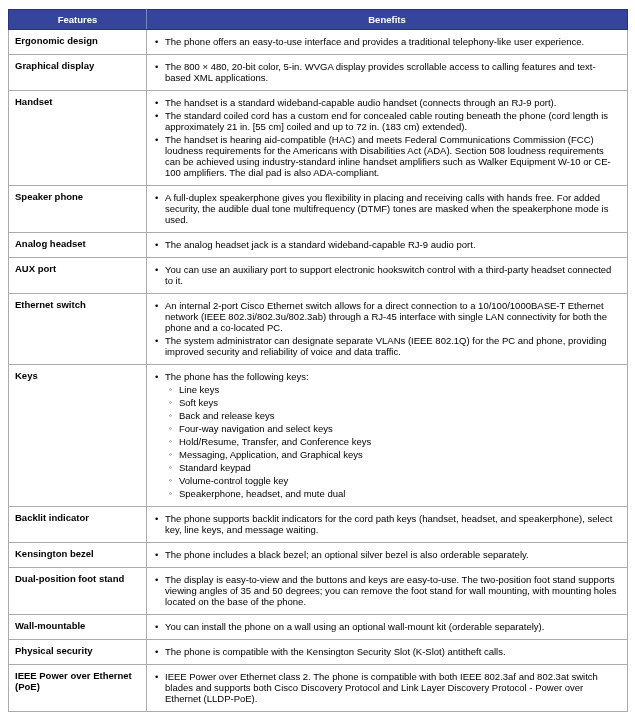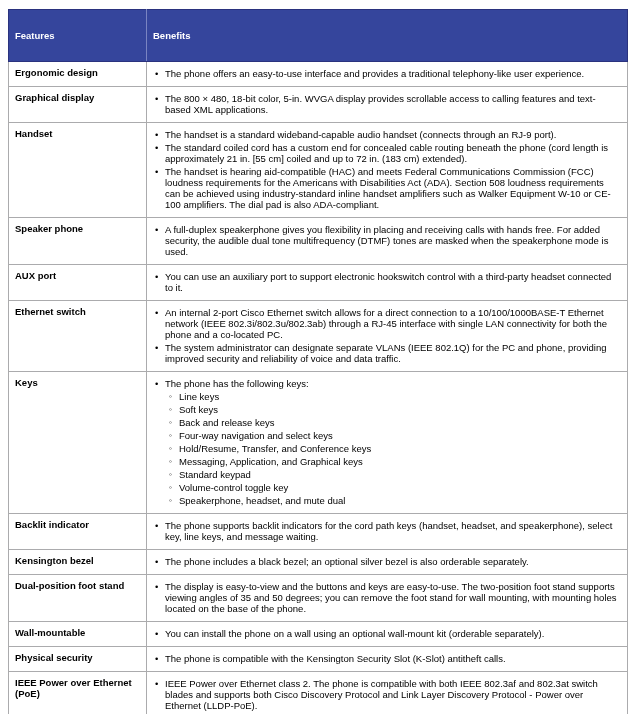--- a/index.html
+++ b/index.html
@@ -32,23 +32,23 @@
     border:1px solid var(--border);
     vertical-align:top;
     font-size:9.5px;
     line-height:11px;
     padding:4px 6px;
     word-wrap:break-word;
   }
   thead th{
     background:var(--header-bg);
     color:var(--header-text);
-    text-align:left;
+    text-align:center;
     font-weight:bold;
-    padding:20px 6px;
+    padding:4px 6px;
     border:1px solid var(--header-border);
   }
   thead th.first{border-right:1px solid #7A84C2;}
   tr.section-row td{
     background:var(--section-bg);
     font-weight:bold;
     padding:4px 6px;
   }
   td.feature-cell{
     font-weight:bold;
@@ -102,21 +102,21 @@
               <span class="glyph">•</span>
               <span class="btext">The phone offers an easy-to-use interface and provides a traditional telephony-like user experience.</span>
             </div>
           </td>
         </tr>
         <tr>
           <td class="feature-cell">Graphical display</td>
           <td class="benefits-cell">
             <div class="bullet">
               <span class="glyph">•</span>
-              <span class="btext">The 800 × 480, 18-bit color, 5-in. WVGA display provides scrollable access to calling features and text-based XML applications.</span>
+              <span class="btext">The 800 × 480, 20-bit color, 5-in. WVGA display provides scrollable access to calling features and text-based XML applications.</span>
             </div>
           </td>
         </tr>
         <tr>
           <td class="feature-cell">Handset</td>
           <td class="benefits-cell">
             <div class="bullet">
               <span class="glyph">•</span>
               <span class="btext">The handset is a standard wideband-capable audio handset (connects through an RJ-9 port).</span>
             </div>
@@ -129,20 +129,29 @@
               <span class="btext">The handset is hearing aid-compatible (HAC) and meets Federal Communications Commission (FCC) loudness requirements for the Americans with Disabilities Act (ADA). Section 508 loudness requirements can be achieved using industry-standard inline handset amplifiers such as Walker Equipment W-10 or CE-100 amplifiers. The dial pad is also ADA-compliant.</span>
             </div>
           </td>
         </tr>
         <tr>
           <td class="feature-cell">Speaker phone</td>
           <td class="benefits-cell">
             <div class="bullet">
               <span class="glyph">•</span>
               <span class="btext">A full-duplex speakerphone gives you flexibility in placing and receiving calls with hands free. For added security, the audible dual tone multifrequency (DTMF) tones are masked when the speakerphone mode is used.</span>
+            </div>
+          </td>
+        </tr>
+        <tr>
+          <td class="feature-cell">Analog headset</td>
+          <td class="benefits-cell">
+            <div class="bullet">
+              <span class="glyph">•</span>
+              <span class="btext">The analog headset jack is a standard wideband-capable RJ-9 audio port.</span>
             </div>
           </td>
         </tr>
         <tr>
           <td class="feature-cell">AUX port</td>
           <td class="benefits-cell">
             <div class="bullet">
               <span class="glyph">•</span>
               <span class="btext">You can use an auxiliary port to support electronic hookswitch control with a third-party headset connected to it.</span>
             </div>

